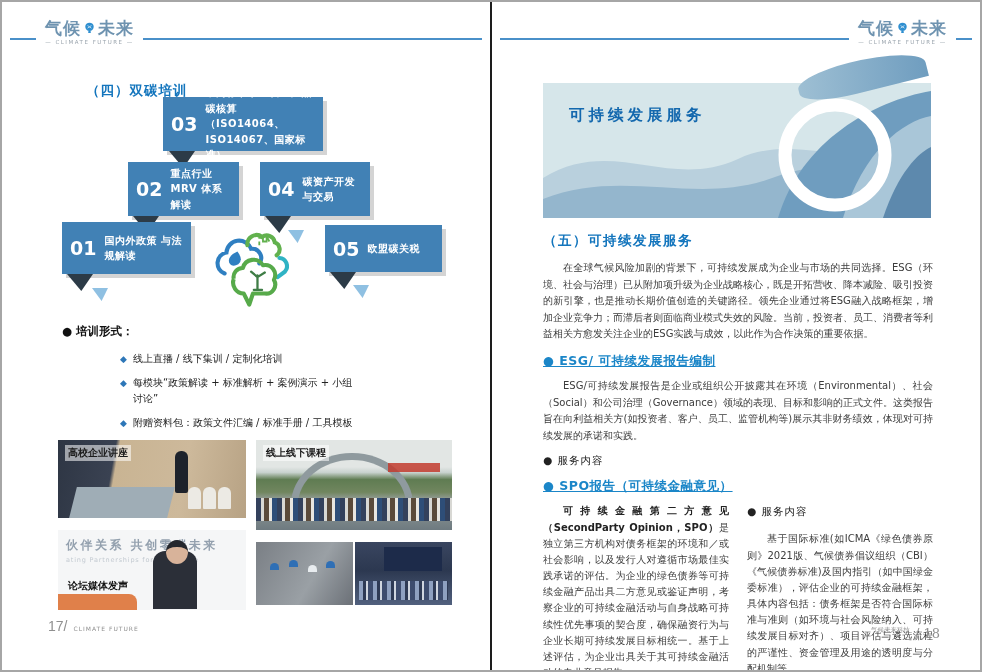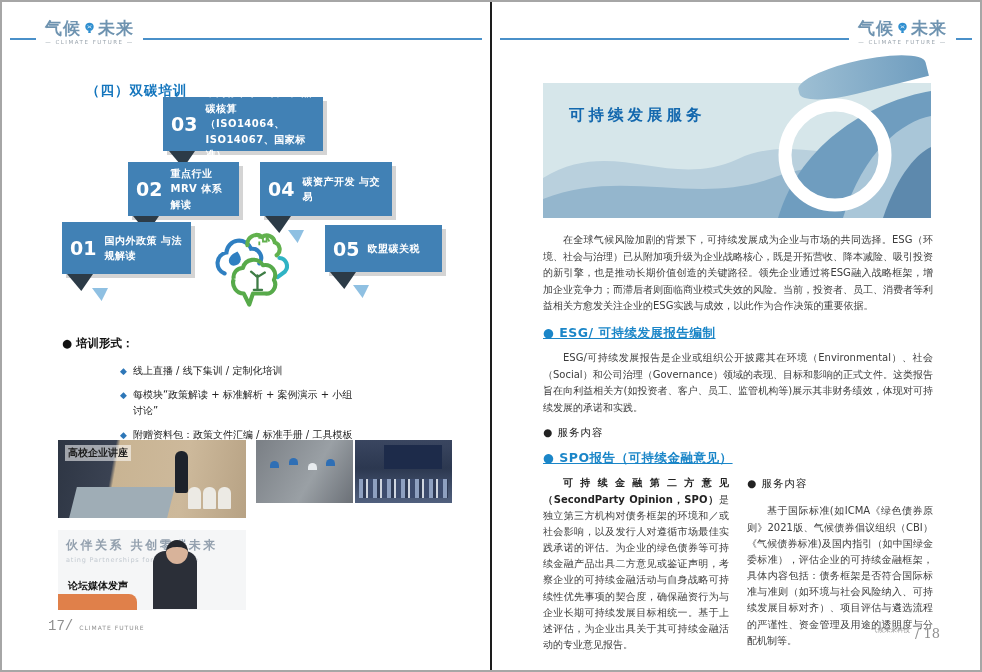--- a/index.html
+++ b/index.html
@@ -21,21 +21,21 @@
   
   .sec-title{position:absolute;font-size:13.5px;font-weight:bold;color:#1375bd;letter-spacing:1px;margin-left:24px;}
   .dbox{position:absolute;background:#4181b5;color:#fff;box-shadow:4px 4px 0 #d4d4d4;
         display:flex;align-items:center;padding:5px 8px;}
   .dbox .num{font-size:19px;font-weight:bold;margin-right:8px;flex:none;}
   .dbox .txt{font-size:10px;font-weight:bold;line-height:1.55;letter-spacing:0.5px;}
   .tail-dark{position:absolute;top:100%;width:26px;height:17px;background:#2c3b47;
              clip-path:polygon(0 0,100% 0,55% 100%);}
   .tail-light{position:absolute;width:16px;height:13px;background:#8fc0e2;
               clip-path:polygon(0 0,100% 0,60% 100%);}
-  .training{position:absolute;left:60px;top:334px;width:300px;}
+  .training{position:absolute;left:60px;top:322px;width:300px;}
   .training-heading{font-size:11.5px;font-weight:bold;color:#111;}
   .training-items{margin:12px 0 0 58px;width:242px;}
   .t-item{display:flex;font-size:10px;color:#222;line-height:1.65;margin-bottom:7px;}
   .t-item .diamond{color:#2e77b8;margin-right:6px;font-size:9px;line-height:1.8;flex:none;}
 
   .photos{position:absolute;left:56px;top:438px;display:flex;gap:10px;}
   .pcol{display:flex;flex-direction:column;gap:12px;text-align:right;}
   .photo{position:relative;overflow:hidden;}
   .photo-label{position:absolute;top:5px;left:7px;font-size:10px;font-weight:bold;color:#1c1c1c;
                background:rgba(255,255,255,0.55);padding:1px 3px;z-index:3;}
@@ -59,21 +59,21 @@
   .p4{width:196px;height:63px;display:flex;gap:2px;}
   .p4 .half{position:relative;flex:1;overflow:hidden;}
   .p4 .h-left{background:linear-gradient(120deg,#7a7f85,#9aa0a5 58%,#6b7077);}
   .p4 .helmet{position:absolute;width:9px;height:7px;border-radius:5px 5px 0 0;}
   .p4 .h-right{background:linear-gradient(#3a4660,#2c3850 45%,#51607e);}
   .p4 .screen{position:absolute;top:8%;left:30%;width:60%;height:38%;background:#1d2b4a;}
   .p4 .crowd2{position:absolute;bottom:8%;left:4%;right:4%;height:30%;
               background:repeating-linear-gradient(90deg,#8ea0c0 0 4px,#2e3a55 4px 7px,#cfd5df 7px 9px,#3d4c6e 9px 14px);}
 
   .footer-left{position:absolute;left:46px;top:616px;color:#8f8f8f;display:flex;align-items:baseline;gap:6px;}
-  .footer-left .num{font-size:14px;font-family:Liberation Mono, monospace;}
+  .footer-left .num{font-size:14px;font-family:Liberation Sans, sans-serif;}
   .footer-left .lbl{font-size:6px;letter-spacing:1px;}
   .footer-right{position:absolute;right:40px;top:624px;color:#8f8f8f;display:flex;align-items:flex-start;gap:5px;}
   .footer-right .lbl{font-size:6.5px;}
   .footer-right .num{font-size:13px;font-family:"DejaVu Serif","Liberation Serif",serif;}
 
   
   .hero{position:absolute;left:51px;top:81px;width:388px;height:135px;}
   .hero svg{display:block;}
   .hero-title{position:absolute;left:26px;top:22px;font-size:15.5px;font-weight:bold;color:#1368ae;letter-spacing:4px;}
   .hero-flap{position:absolute;right:4px;top:-23px;width:130px;height:32px;
@@ -117,21 +117,21 @@
       <div class="tail-dark" style="left:6px;"></div>
       <div class="tail-light" style="left:34px;top:calc(100% + 15px);"></div>
       <span class="num">03</span>
       <span class="txt">不同标准下组织 / 产品碳核算（ISO14064、ISO14067、国家标准）</span>
     </div>
     <div class="dbox" style="left:126px;top:160px;width:111px;height:54px;">
       <div class="tail-dark" style="left:5px;"></div>
       <span class="num">02</span>
       <span class="txt">重点行业 MRV 体系解读</span>
     </div>
-    <div class="dbox" style="left:258px;top:160px;width:132px;height:54px;">
+    <div class="dbox" style="left:258px;top:160px;width:110px;height:54px;">
       <div class="tail-dark" style="left:5px;"></div>
       <div class="tail-light" style="left:28px;top:calc(100% + 14px);"></div>
       <span class="num">04</span>
       <span class="txt">碳资产开发 与交易</span>
     </div>
     <div class="dbox" style="left:60px;top:220px;width:129px;height:52px;">
       <div class="tail-dark" style="left:5px;"></div>
       <div class="tail-light" style="left:30px;top:calc(100% + 14px);"></div>
       <span class="num">01</span>
       <span class="txt">国内外政策 与法规解读</span>
@@ -186,20 +186,27 @@
         <div class="photo p3">
           <div class="cn">伙伴关系 共创零碳未来</div>
           <div class="en">ating Partnerships for a Ne   uture</div>
           <div class="person"></div>
           <div class="head"></div>
           <div class="couch"></div>
           <div class="flabel">论坛媒体发声</div>
         </div>
       </div>
       <div class="pcol">
+        <div class="photo p2">
+          <div class="photo-label">线上线下课程</div>
+          <div class="arch"></div>
+          <div class="banner-red"></div>
+          <div class="banner-blue"></div>
+          <div class="crowd"></div>
+        </div>
         <div class="photo p4">
           <div class="half h-left">
             <div class="helmet" style="left:14%;top:34%;background:#2f6fb5;"></div>
             <div class="helmet" style="left:34%;top:28%;background:#2f6fb5;"></div>
             <div class="helmet" style="left:54%;top:36%;background:#e8ecef;"></div>
             <div class="helmet" style="left:72%;top:30%;background:#2f6fb5;"></div>
           </div>
           <div class="half h-right">
             <div class="screen"></div>
             <div class="crowd2"></div>
@@ -241,20 +248,21 @@
         <path d="M0,116 C80,84 155,124 232,94 C300,68 350,104 388,84 L388,135 L0,135 Z" fill="#94b6cd"></path>
         <path d="M235,135 C258,58 330,18 388,8 L388,135 Z" fill="#6f9dbf"></path>
         <path d="M300,135 C320,68 360,38 388,33 L388,135 Z" fill="#a9c6d8"></path>
         <path d="M340,135 C355,90 375,70 388,64 L388,135 Z" fill="#5d89ad"></path>
         <circle cx="292" cy="72" r="50" fill="none" stroke="#ffffff" stroke-width="13"></circle>
       </svg>
       <div class="hero-title">可持续发展服务</div>
     </div>
 
     <div class="rp-content">
+      <div class="rp-title">（五）可持续发展服务</div>
       <p class="body-p">在全球气候风险加剧的背景下，可持续发展成为企业与市场的共同选择。ESG（环境、社会与治理）已从附加项升级为企业战略核心，既是开拓营收、降本减险、吸引投资的新引擎，也是推动长期价值创造的关键路径。领先企业通过将ESG融入战略框架，增加企业竞争力；而滞后者则面临商业模式失效的风险。当前，投资者、员工、消费者等利益相关方愈发关注企业的ESG实践与成效，以此作为合作决策的重要依据。</p>
 
       <div class="blue-h">● ESG/ 可持续发展报告编制</div>
       <p class="body-p">ESG/可持续发展报告是企业或组织公开披露其在环境（Environmental）、社会（Social）和公司治理（Governance）领域的表现、目标和影响的正式文件。这类报告旨在向利益相关方(如投资者、客户、员工、监管机构等)展示其非财务绩效，体现对可持续发展的承诺和实践。</p>
 
       <div class="black-h">● 服务内容</div>
 
       <div class="blue-h">● SPO报告（可持续金融意见）</div>
       <div class="spo-cols">
         <div class="spo-col">

